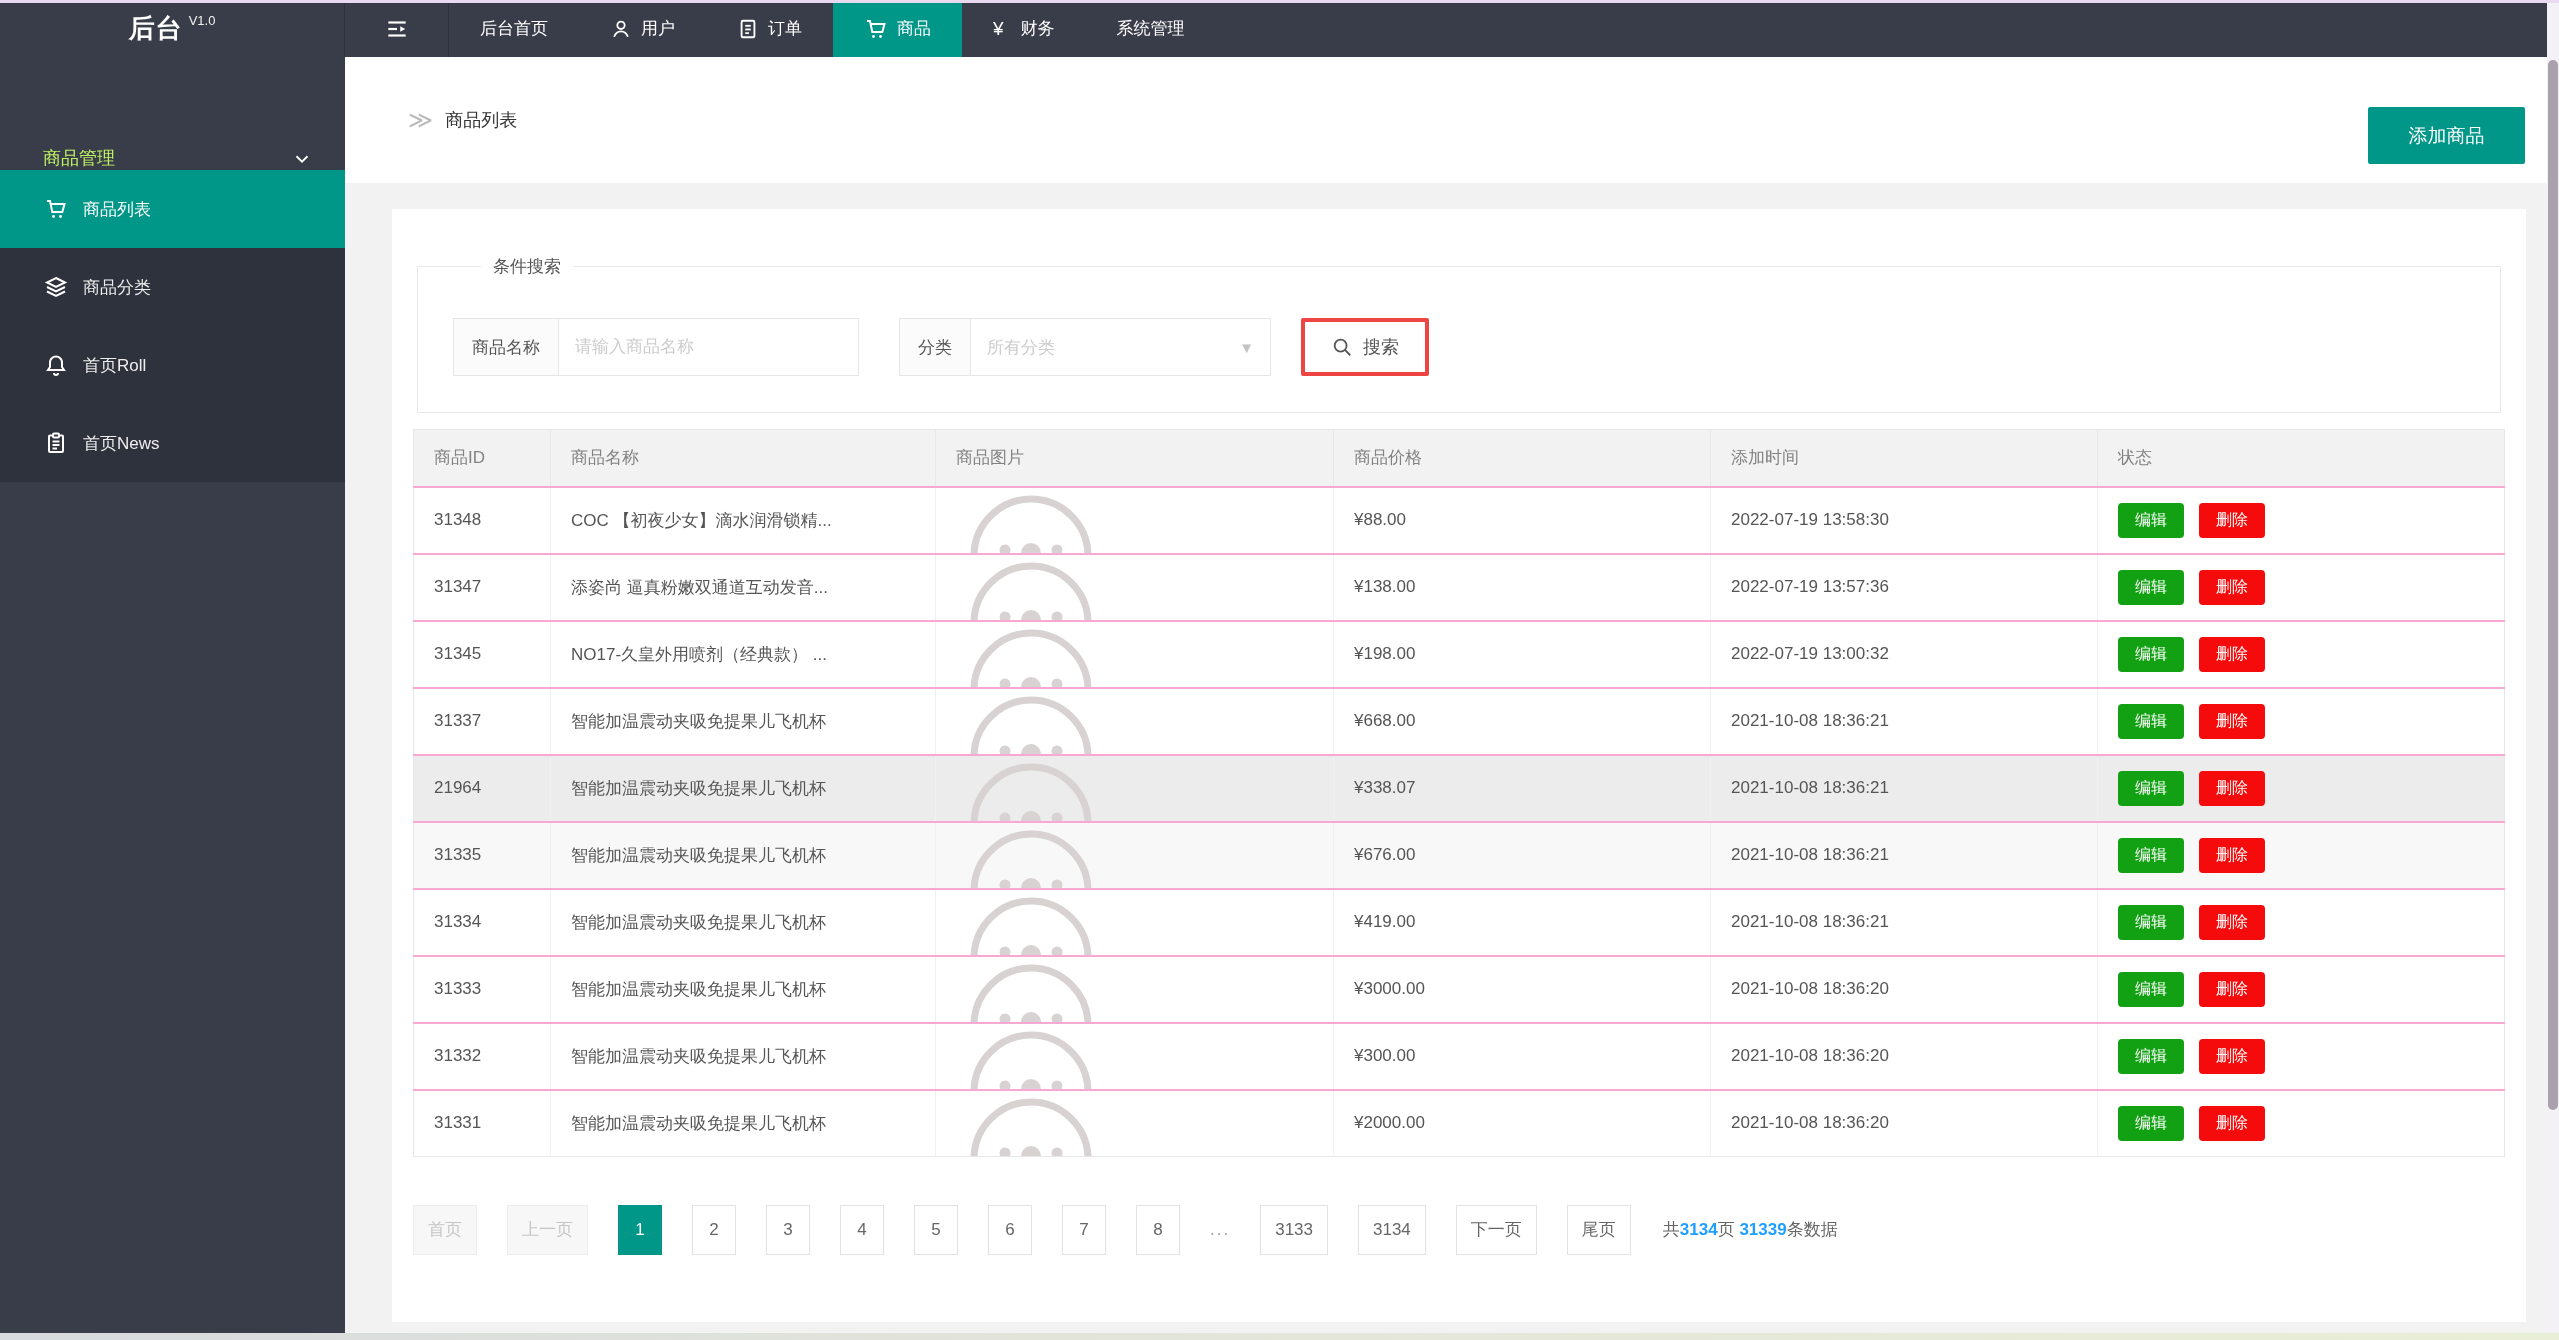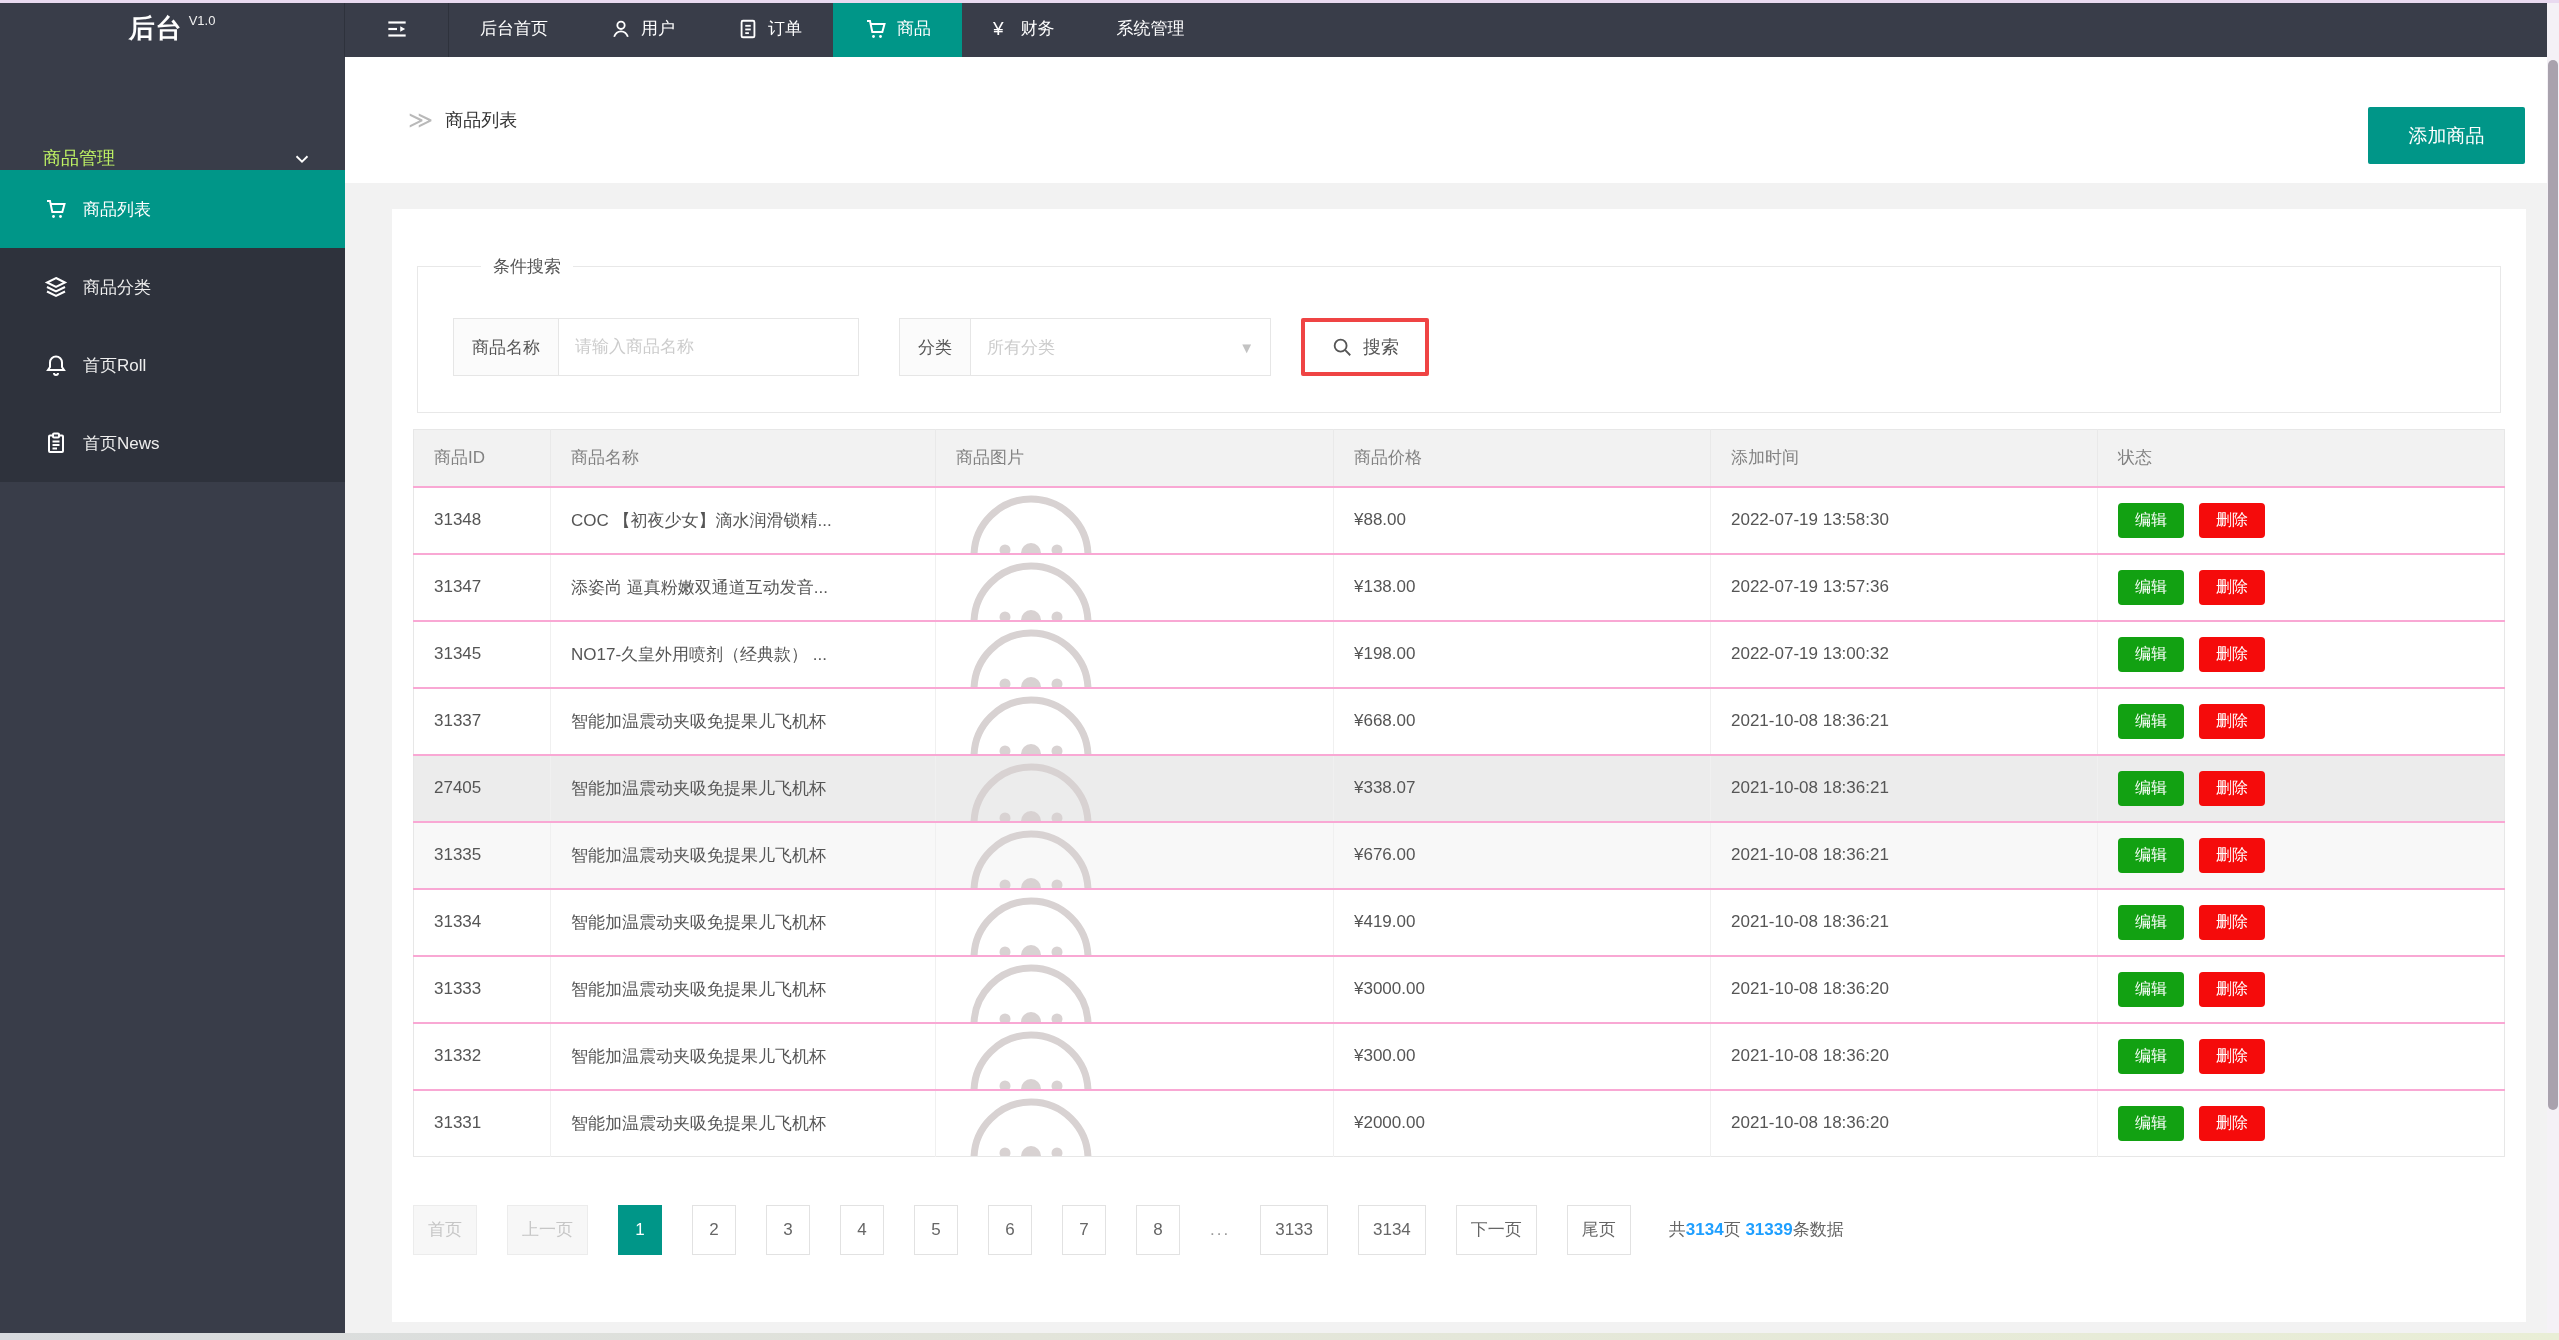--- a/index.html
+++ b/index.html
@@ -78,21 +78,21 @@
   .row-btns { display:flex; gap:15px; }
   .btn-edit { width:66px; height:35px; background:#12a112; color:#fff; border:none; border-radius:4px; font-size:16px; cursor:pointer; font-family:Liberation Mono, monospace; }
   .btn-del { width:66px; height:35px; background:#f50b0b; color:#fff; border:none; border-radius:4px; font-size:16px; cursor:pointer; font-family:inherit; }
 
   
   .pager { display:flex; align-items:center; margin:48px 0 0 21px; }
   .pg-btn { height:50px; min-width:44px; padding:0 14px; margin-right:30px; background:#fff; border:1px solid #e2e2e2; color:#666; font-size:17px; display:flex; align-items:center; justify-content:center; cursor:pointer; font-family:inherit; }
   .pg-btn.disabled { background:#f7f7f7; color:#c6c6c6; border-color:#ececec; cursor:default; }
   .pg-btn.current { background:#009688; color:#fff; border-color:#009688; cursor:default; }
   .pg-ellipsis { color:#999; font-size:17px; margin-right:30px; letter-spacing:2px; }
-  .pg-summary { font-size:17px; color:#666; margin-left:8px;text-align:center; }
+  .pg-summary { font-size:17px; color:#666; margin-left:2px;text-align:center; }
   .pg-summary b { color:#1e9fff; font-weight:bold; }
 
   svg.ic { display:block; }
 </style>
 </head>
 <body>
 
 <div class="navbar">
   <div class="logo-area">
     <span class="logo-text">后台</span>
@@ -329,21 +329,21 @@
             <td>¥668.00</td>
             <td>2021-10-08 18:36:21</td>
             <td>
               <div class="row-btns">
                 <button class="btn-edit">编辑</button>
                 <button class="btn-del">删除</button>
               </div>
             </td>
           </tr>
           <tr style="background: rgb(236, 236, 236);">
-            <td>27405</td>
+            <td>21964</td>
             <td>智能加温震动夹吸免提果儿飞机杯</td>
             <td class="img-cell"><span><svg width="150" height="65" viewBox="0 0 150 65">
                   <circle cx="75" cy="68" r="57" fill="none" stroke="#d8d2d2" stroke-width="7"></circle>
                   <circle cx="49" cy="62" r="5.5" fill="#d8d2d2"></circle>
                   <circle cx="101" cy="62" r="5.5" fill="#d8d2d2"></circle>
                   <path d="M65 65a10 10 0 0 1 20 0z" fill="#d8d2d2"></path>
                 </svg></span></td>
             <td>¥338.07</td>
             <td>2021-10-08 18:36:21</td>
             <td>

